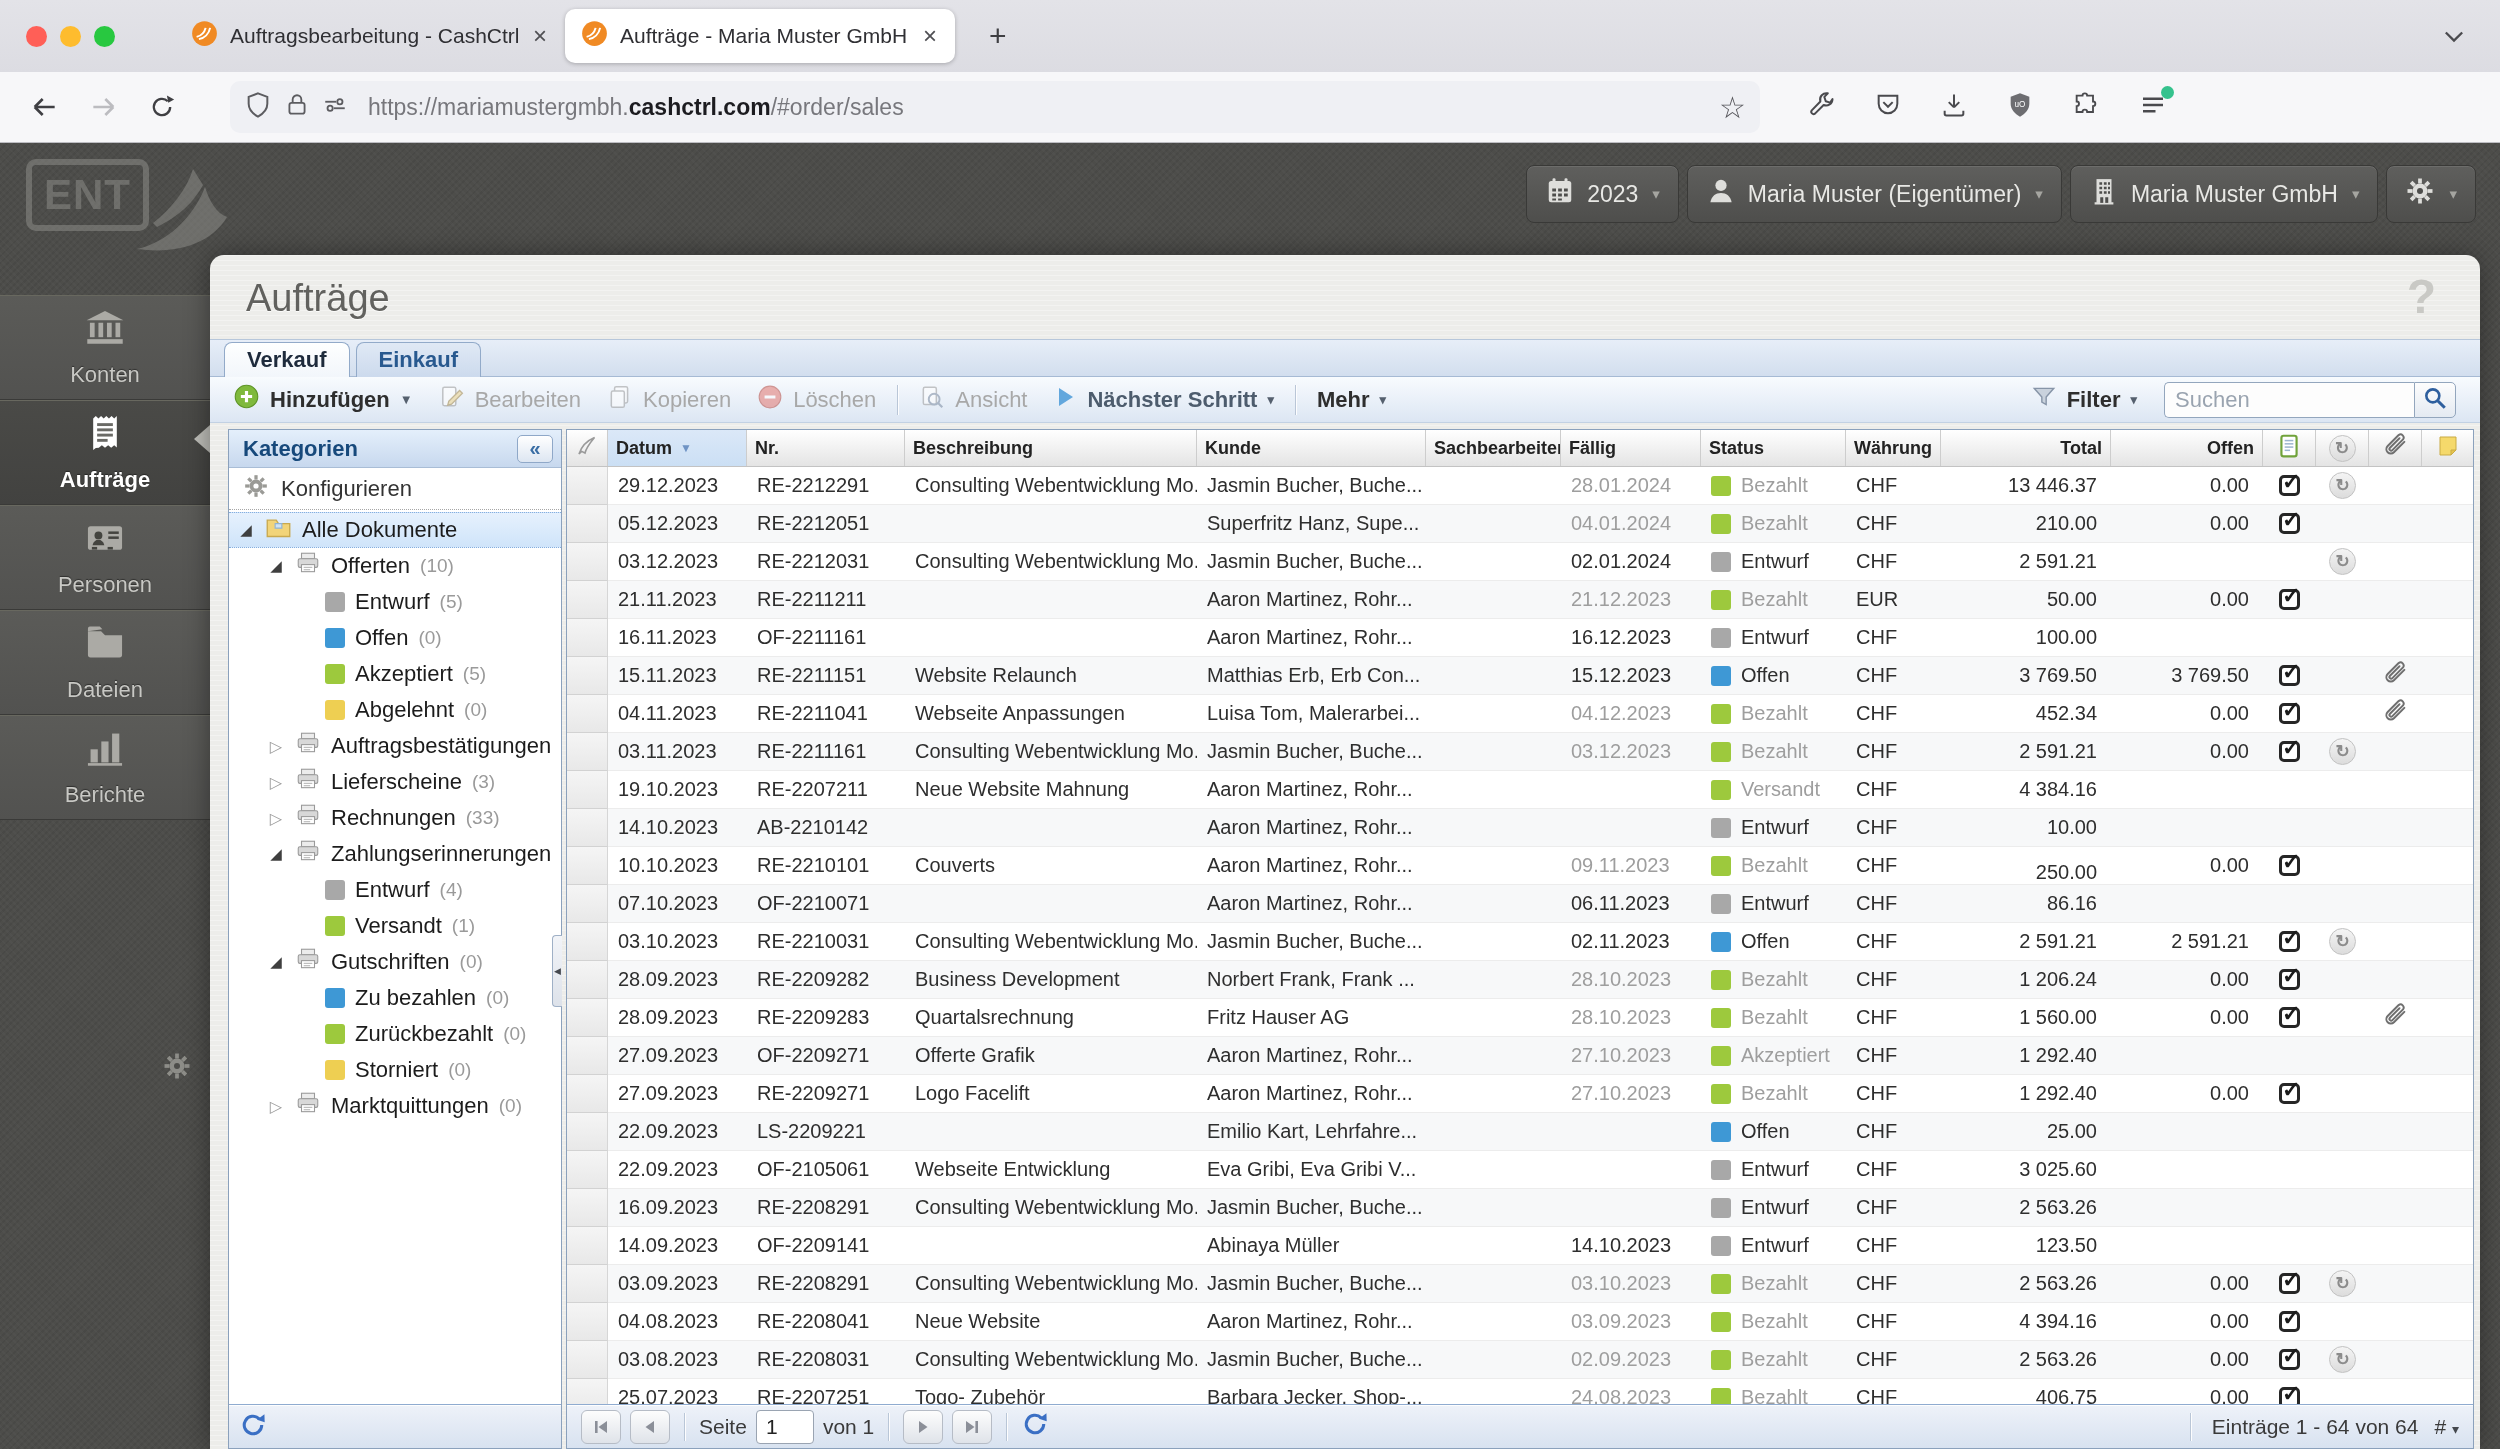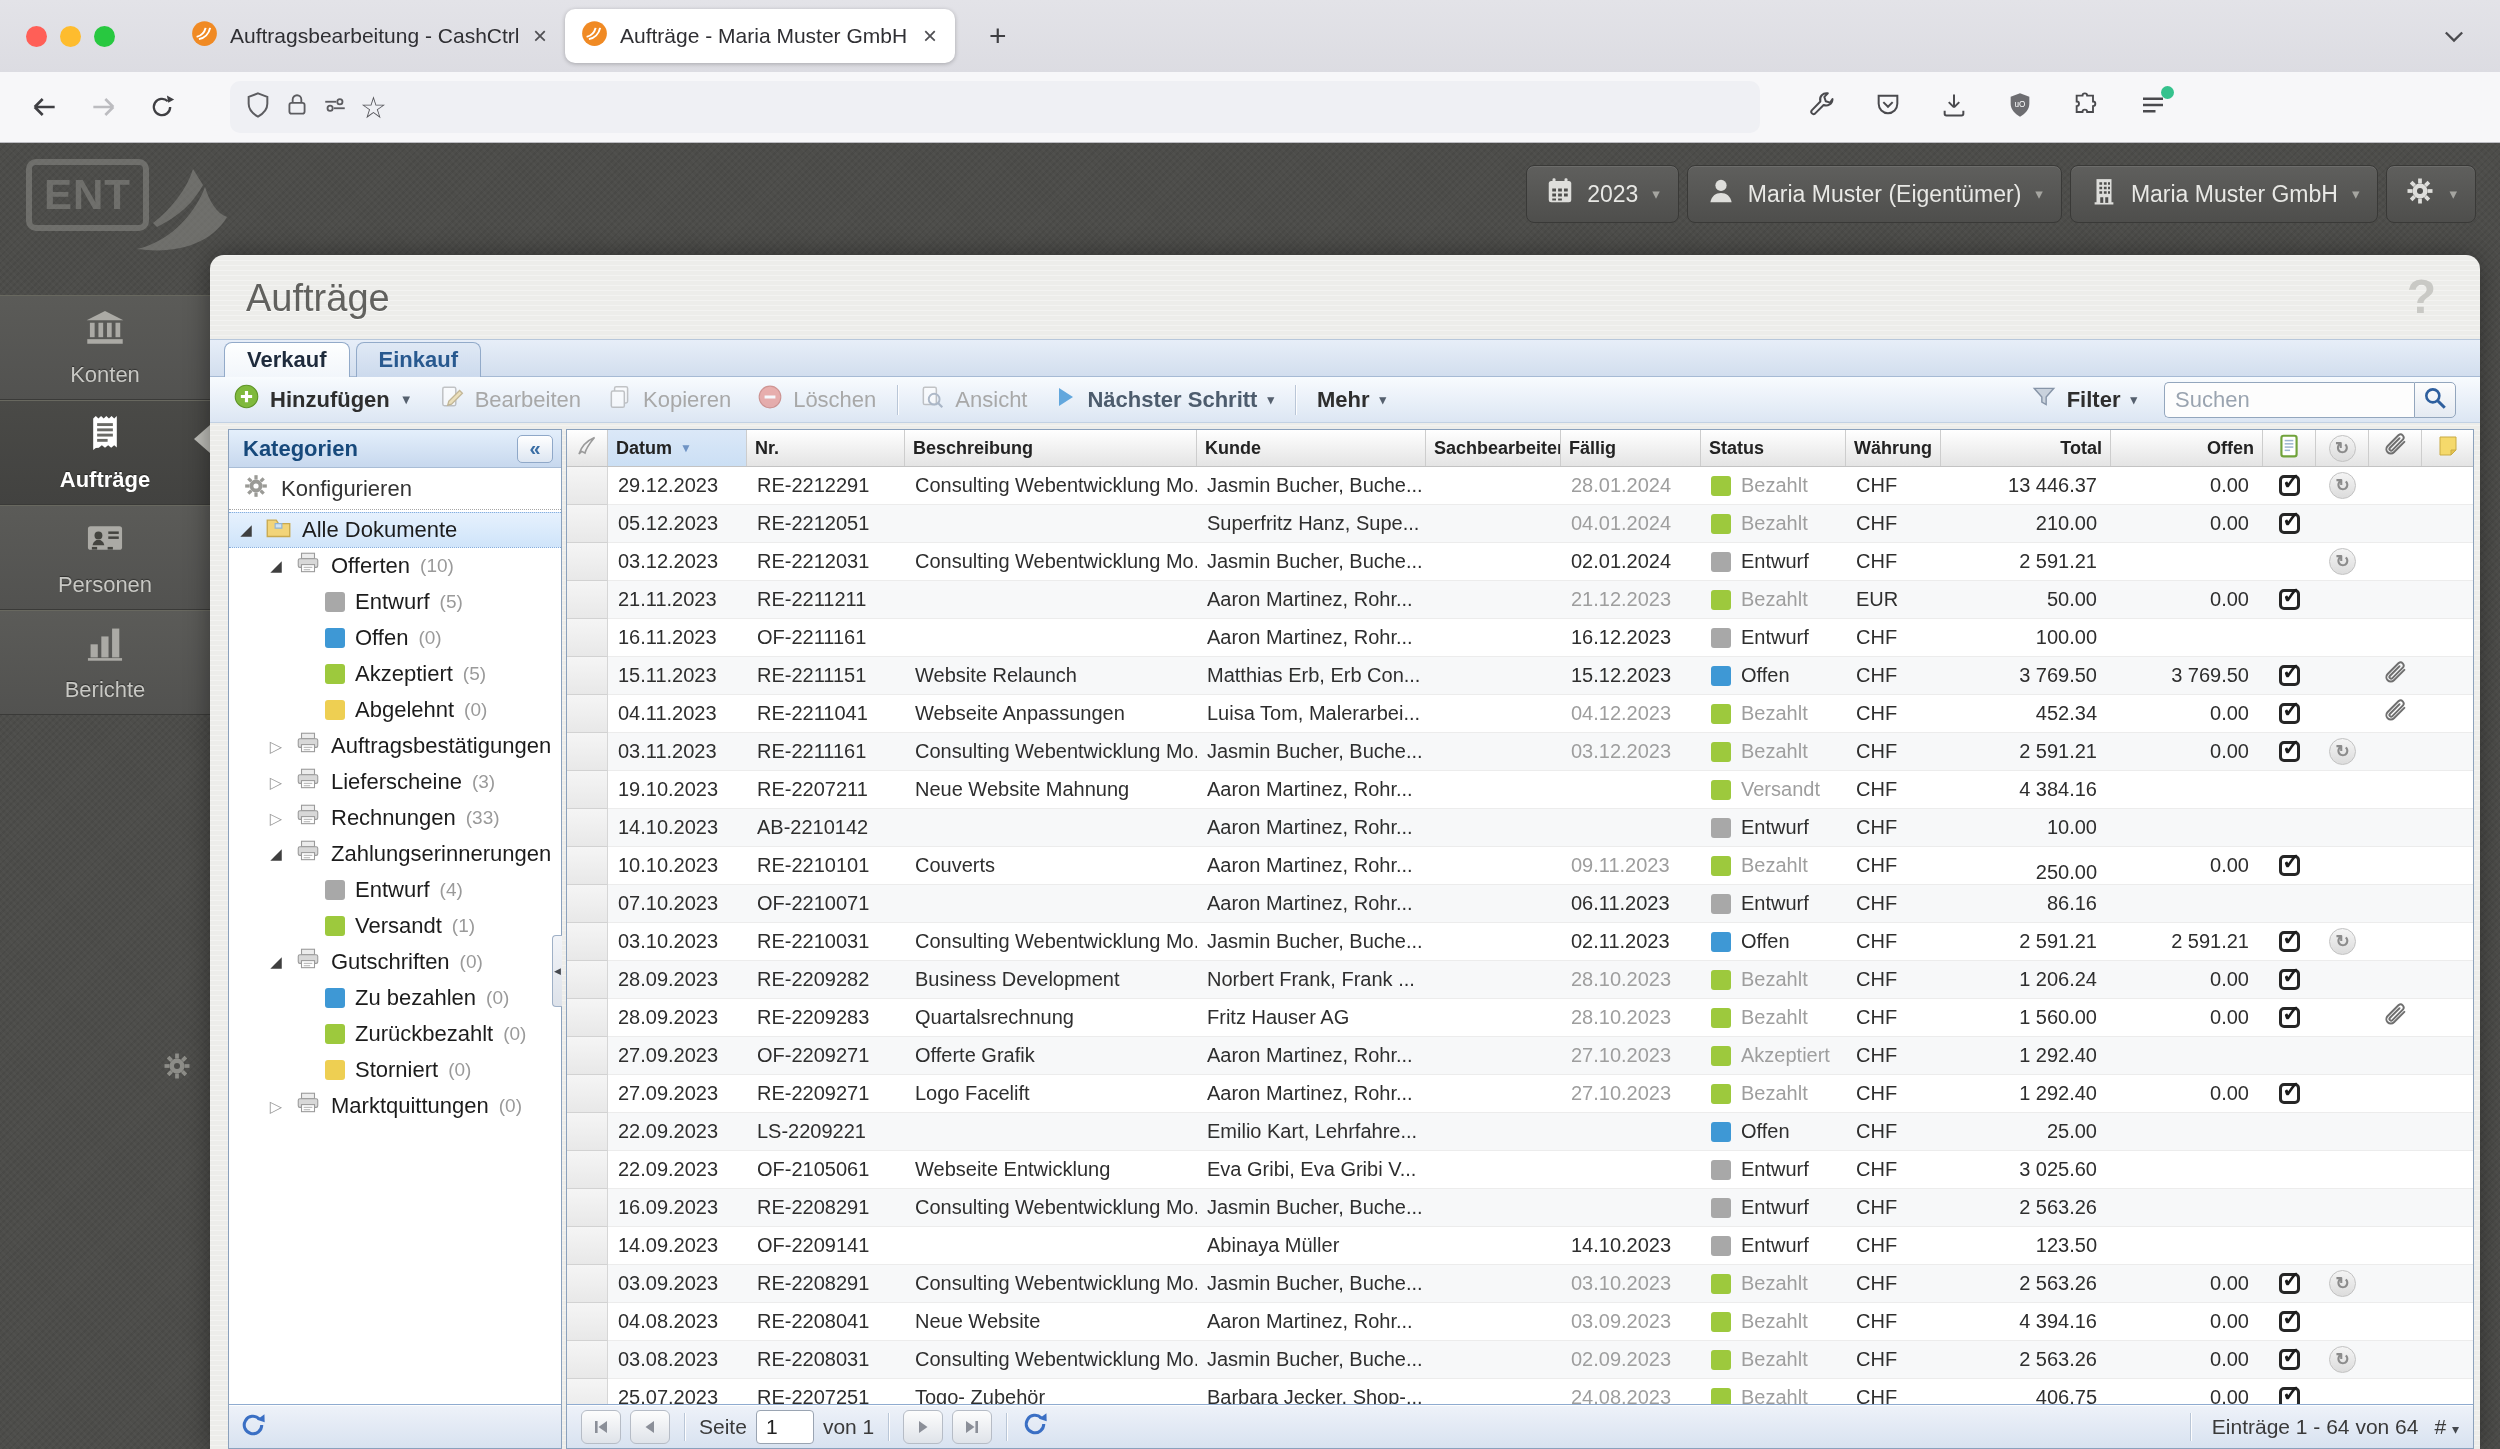--- a/index.html
+++ b/index.html
@@ -212,20 +212,21 @@
       <span><svg viewBox="0 0 24 24" width="26" height="26">
             <rect x="5" y="10" width="14" height="10" rx="2" fill="none" stroke="#5c5c60" stroke-width="1.7"></rect>
             <path d="M8 10V7a4 4 0 0 1 8 0v3" fill="none" stroke="#5c5c60" stroke-width="1.7"></path>
           </svg></span>
       <span><svg viewBox="0 0 24 24" width="26" height="26">
             <line x1="3" y1="9" x2="13" y2="9" stroke="#5c5c60" stroke-width="1.7"></line>
             <circle cx="16.5" cy="9" r="2.4" fill="none" stroke="#5c5c60" stroke-width="1.7"></circle>
             <line x1="21" y1="15" x2="11" y2="15" stroke="#5c5c60" stroke-width="1.7"></line>
             <circle cx="7.5" cy="15" r="2.4" fill="none" stroke="#5c5c60" stroke-width="1.7"></circle>
           </svg></span>
+      <span class="url"><span class="u1">https://mariamustergmbh.</span><span class="u2">cashctrl.com</span><span class="u1">/#order/sales</span></span>
       <span class="star">☆</span>
     </div>
     <div class="nav-right">
       <span><svg viewBox="0 0 24 24" width="28" height="28">
             <path d="M21 7a5.5 5.5 0 0 1-7.6 5L6 19.4a2 2 0 0 1-2.8-2.8L10.6 9A5.5 5.5 0 0 1 17 2l-3 3 1.2 3.8L19 10z" fill="none" stroke="#4a4a4e" stroke-width="1.7" stroke-linejoin="round"></path>
           </svg></span>
       <span><svg viewBox="0 0 24 24" width="28" height="28">
             <path d="M4 4h16v7a8 8 0 0 1-16 0z" fill="none" stroke="#4a4a4e" stroke-width="1.7"></path>
             <path d="M8 9.5l4 4 4-4" fill="none" stroke="#4a4a4e" stroke-width="1.7"></path>
           </svg></span>
@@ -289,20 +290,27 @@
             <span class="side-ic"><svg viewBox="0 0 32 32" width="42" height="42">
                 <rect x="3" y="7" width="26" height="18" rx="2" fill="currentColor"></rect>
                 <circle cx="11" cy="14" r="3" fill="#44443f"></circle>
                 <path d="M6.5 21.5c.6-2.8 2.4-4.2 4.5-4.2s3.9 1.4 4.5 4.2z" fill="#44443f"></path>
                 <rect x="18.5" y="11" width="8" height="1.9" fill="#44443f"></rect>
                 <rect x="18.5" y="14.8" width="8" height="1.9" fill="#44443f"></rect>
                 <rect x="6" y="22.8" width="4" height="2" fill="#44443f"></rect>
                 <rect x="18" y="22.8" width="4" height="2" fill="#44443f"></rect>
               </svg></span>
             <span class="side-label">Personen</span>
+          </div>
+          <div class="side-item">
+            <span class="side-ic"><svg viewBox="0 0 32 32" width="42" height="42" fill="currentColor">
+                <path d="M3 7h10l3 3h13v15a2 2 0 0 1-2 2H5a2 2 0 0 1-2-2z"></path>
+                <path d="M3 7V5a1.5 1.5 0 0 1 1.5-1.5H12l2 2z"></path>
+              </svg></span>
+            <span class="side-label">Dateien</span>
           </div>
           <div class="side-item">
             <span class="side-ic"><svg viewBox="0 0 32 32" width="42" height="42" fill="currentColor">
                 <rect x="5" y="17" width="5.5" height="10"></rect>
                 <rect x="13.2" y="11" width="5.5" height="16"></rect>
                 <rect x="21.4" y="5" width="5.5" height="22"></rect>
                 <rect x="3" y="27.5" width="26" height="2"></rect>
               </svg></span>
             <span class="side-label">Berichte</span>
           </div>

